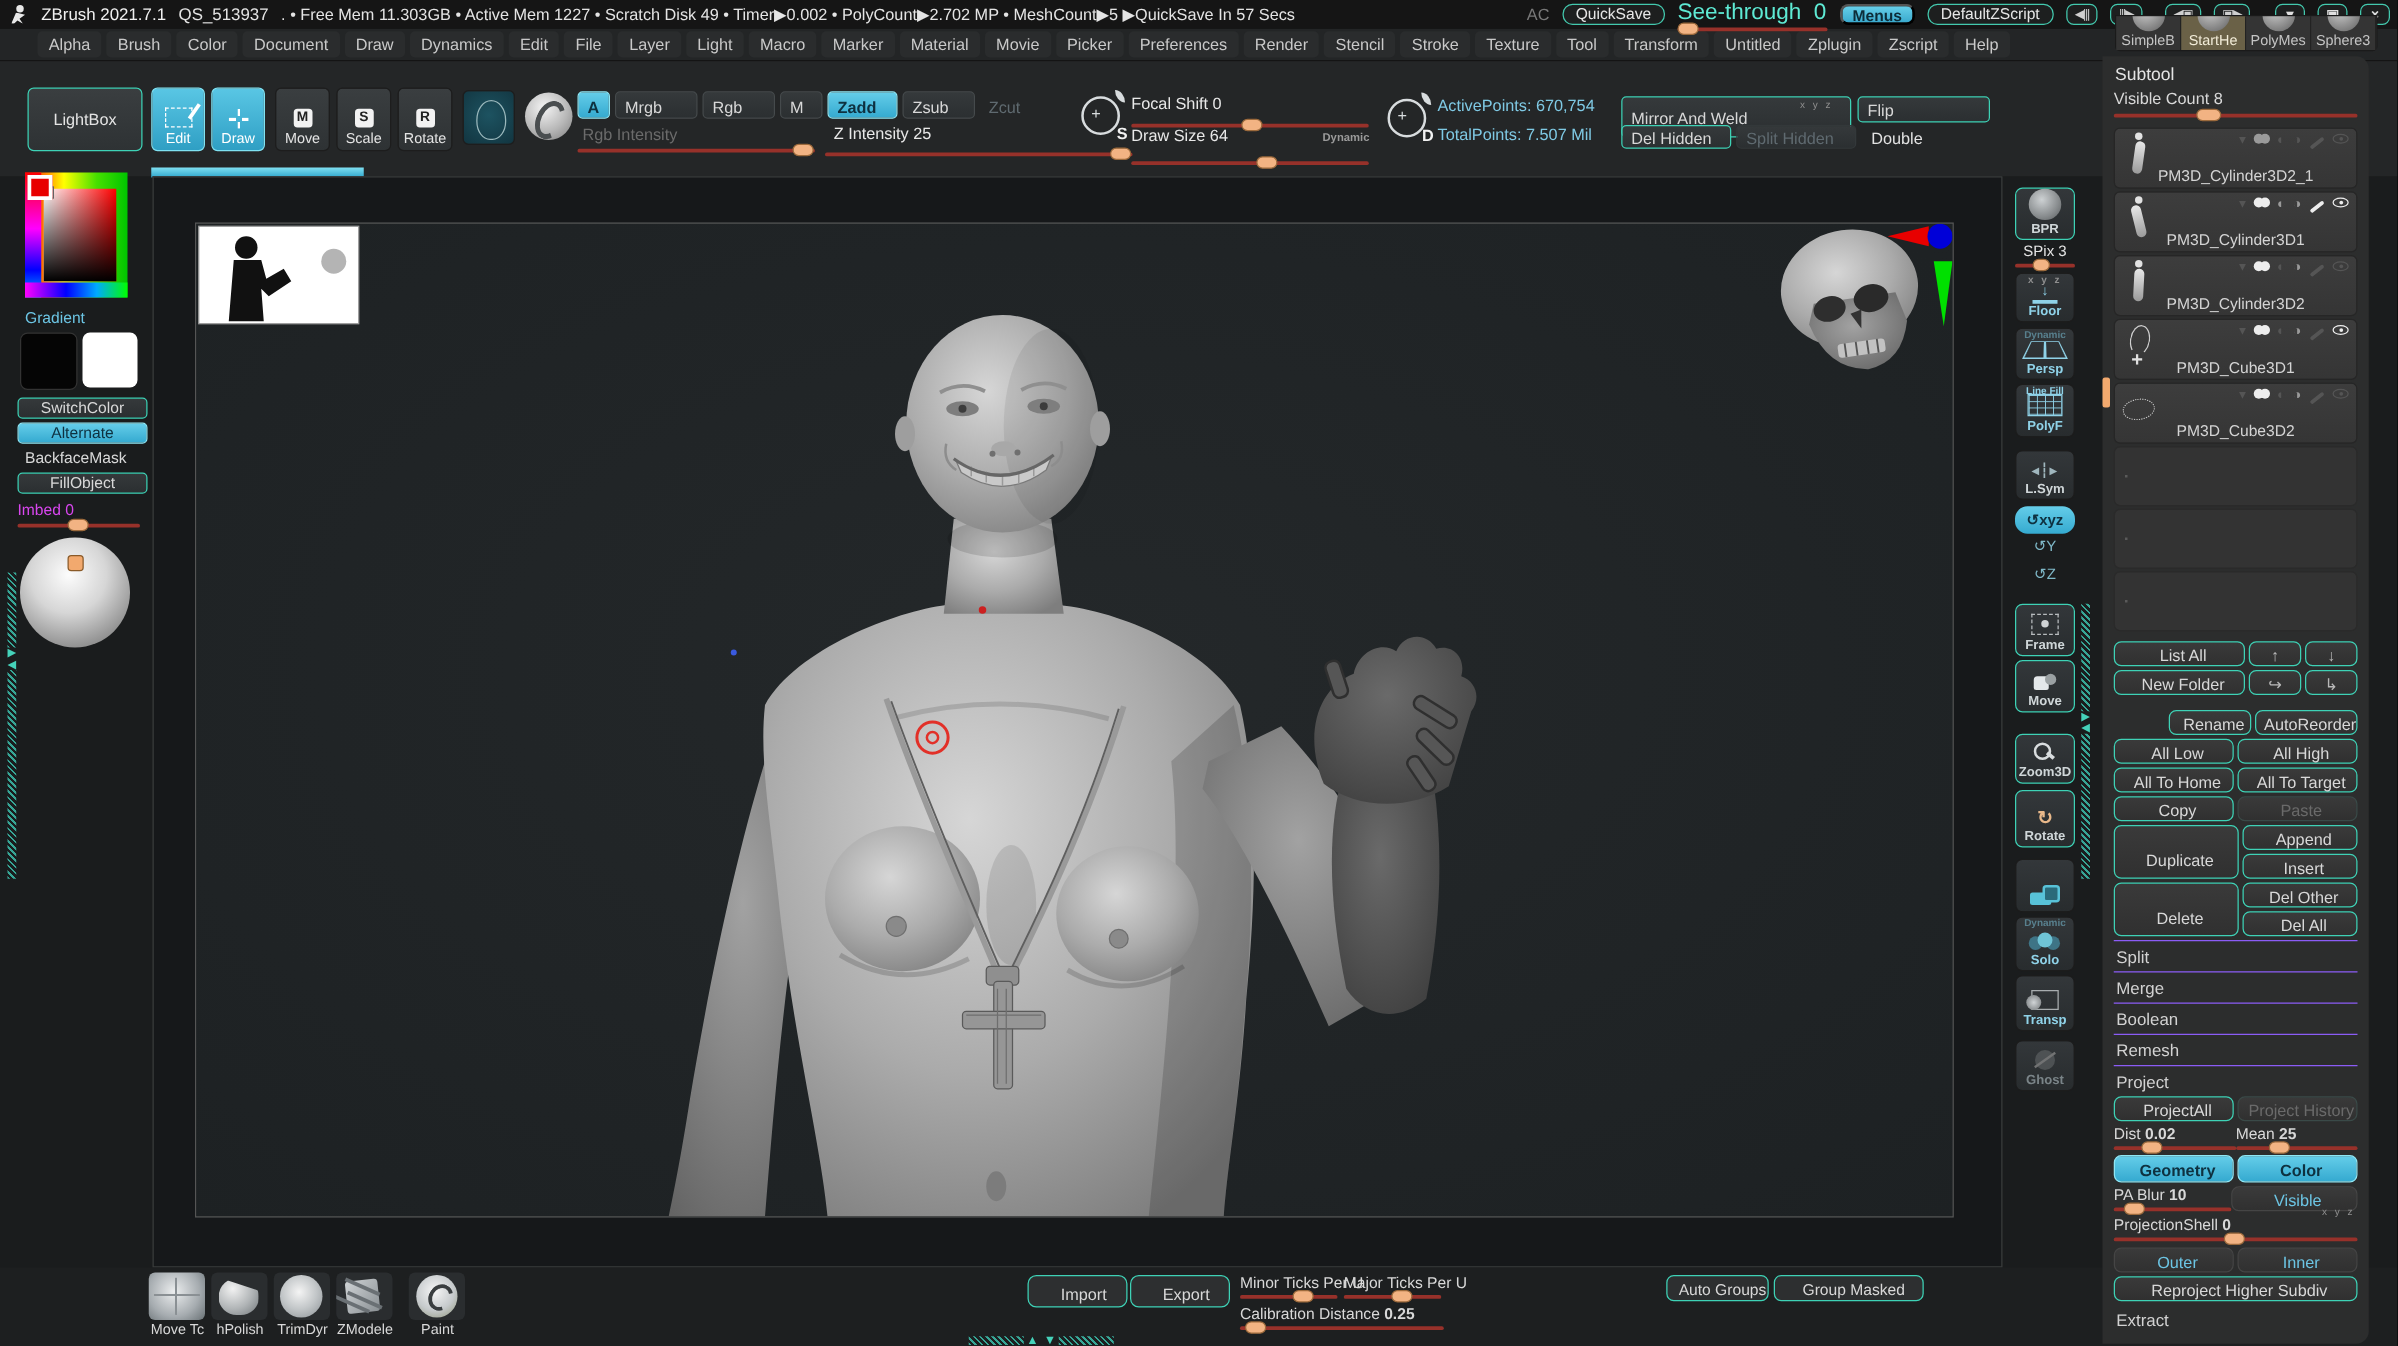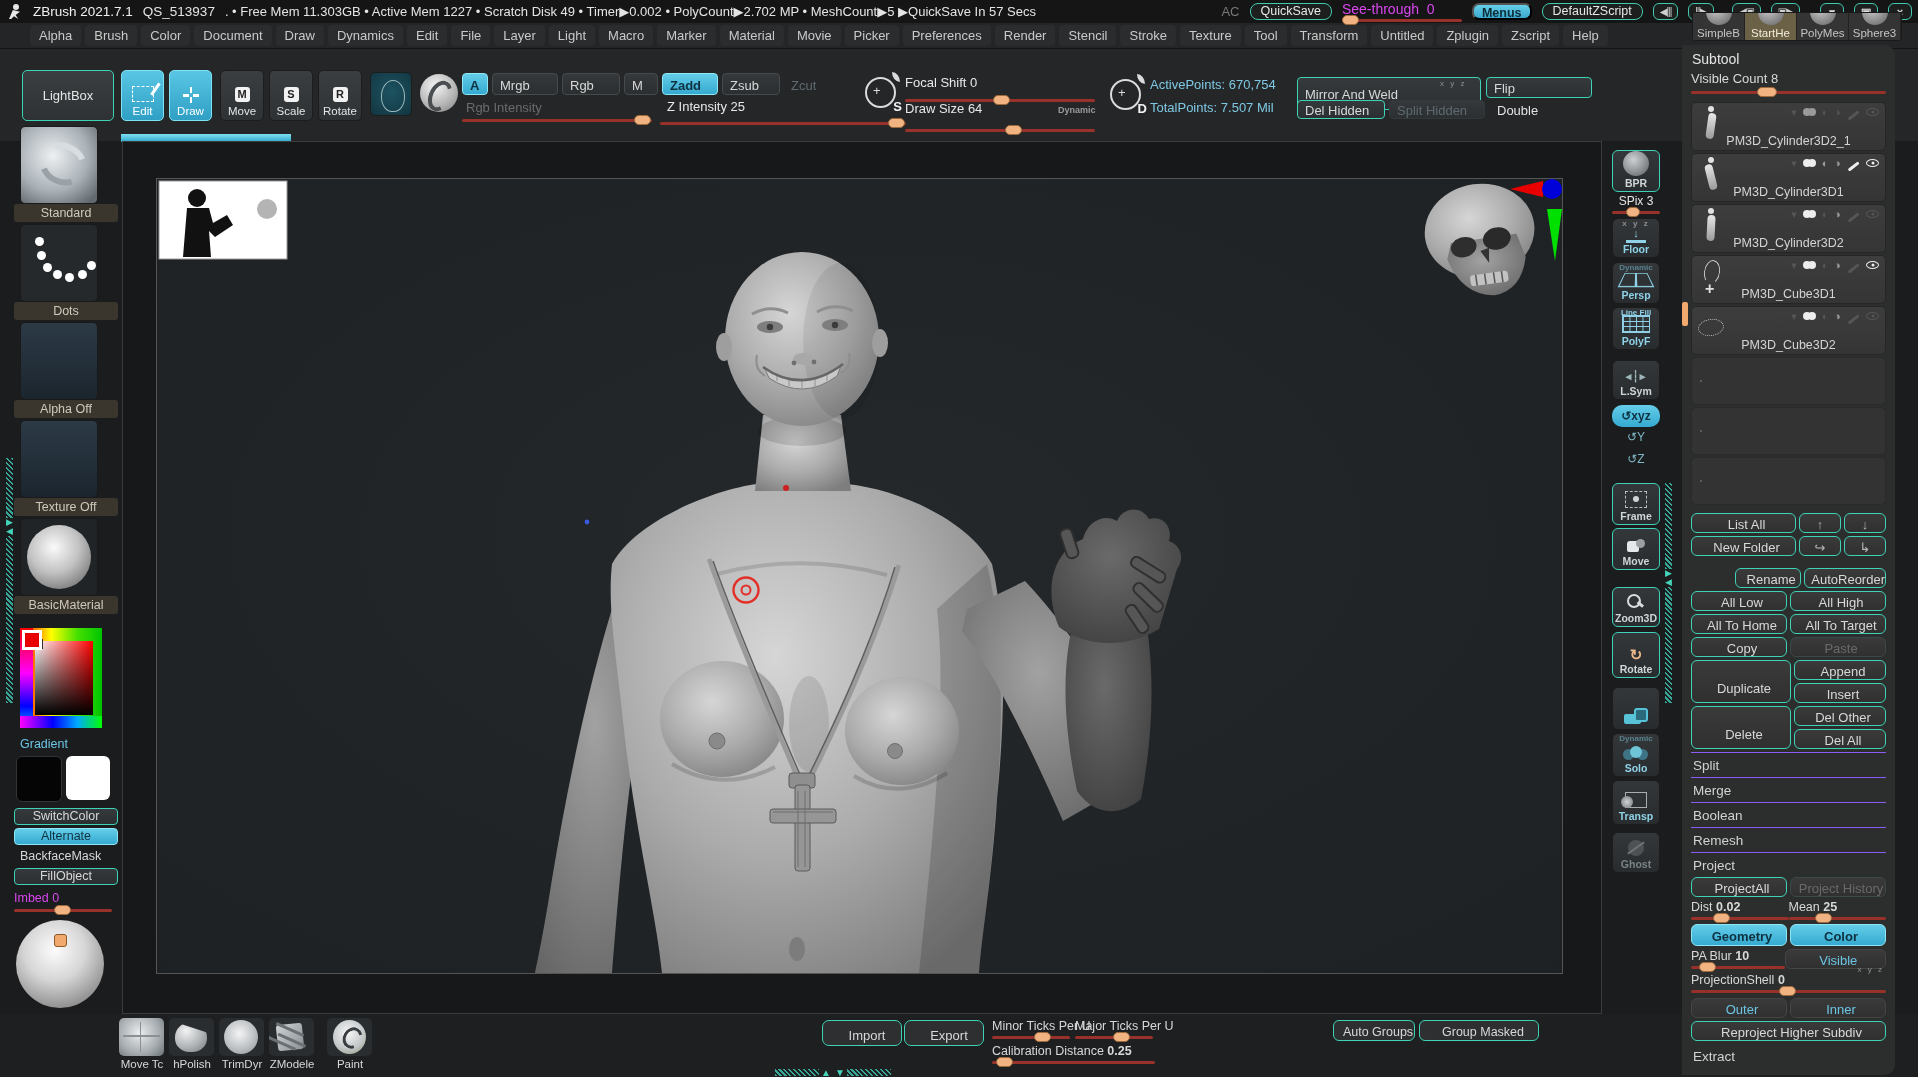--- a/index.html
+++ b/index.html
@@ -17,21 +17,21 @@
   .t-app{color:#f0f0f0;font-size:13.5px;}
   .t-session{color:#e4e4e4;font-size:13.5px;}
   .t-stats{color:#e4e4e4;font-size:13px;}
   .t-ac{color:#787878;margin-left:auto;}
   .tb-btn{height:17px;line-height:15px;padding:0 10px;border:1px solid #43c9ae;border-radius:8px;
           background:#1d1f1f;color:#e6e6e6;font-size:12.5px;}
   .tb-btn.sq{padding:0 6px;border-radius:6px;font-size:10px;letter-spacing:-1px;color:#cfcfcf;}
   .tb-menus{height:17px;line-height:16px;padding:0 8px;border-radius:7px;background:linear-gradient(#66cfe9,#39a9cd);
             color:#0d2c38;font-weight:bold;font-size:12.5px;}
   .seethrough{display:flex;flex-direction:column;width:120px;}
-  .seethrough .lbl{font-size:14px;color:#d946ef;}
+  .seethrough .lbl{font-size:18px;color:#5eead4;}
   .slider{position:relative;height:3px;background:#97312a;border-radius:2px;}
   .slider .handle{position:absolute;top:-4px;width:17px;height:10px;background:#f2b383;border:1px solid #9c6a3c;border-radius:5px;box-sizing:border-box;}
   .winbtn{width:24px;height:17px;border:1px solid #43c9ae;border-radius:6px;background:#1d1f1f;
           color:#e0e0e0;font-size:11px;line-height:15px;text-align:center;font-weight:bold;}
 
   
   .menubar{position:absolute;left:0;top:23px;width:1918px;height:26px;background:#232526;
            display:flex;align-items:center;gap:4px;padding-left:30px;box-sizing:border-box;border-bottom:1px solid #141414;}
   .menu-item{padding:3px 9px;color:#c9c9c9;font-size:13px;border-radius:4px;background:#2a2c2d;}
 
@@ -389,47 +389,20 @@
     <button class="tbtn" style="left:1297px;top:28px;width:184px;height:33px;border-color:#3ed2b6;">Mirror And Weld</button>
     <span class="microxyz" style="left:1440px;top:30px;">x y z</span>
     <button class="tbtn" style="left:1486px;top:28px;width:106px;height:21px;border-color:#3ed2b6;">Flip</button>
     <button class="tbtn" style="left:1297px;top:51px;width:88px;height:19px;border-color:#3ed2b6;">Del Hidden</button>
     <button class="tbtn dis" style="left:1389px;top:51px;width:96px;height:19px;">Split Hidden</button>
     <button class="tbtn" style="left:1490px;top:51px;width:74px;height:19px;border:none;background:none;color:#e2e2e2;">Double</button>
   </div>
   <div class="cyan-strip"></div>
 
   <div class="leftshelf">
-    <div>
-
-        <div class="ls-item">
-          <div class="ls-thumb t-brush"></div>
-          <div class="ls-label">Standard</div>
-        </div>
-
-        <div class="ls-item">
-          <div class="ls-thumb t-dots"></div>
-          <div class="ls-label">Dots</div>
-        </div>
-
-        <div class="ls-item">
-          <div class="ls-thumb t-alpha"></div>
-          <div class="ls-label">Alpha Off</div>
-        </div>
-
-        <div class="ls-item">
-          <div class="ls-thumb t-texture"></div>
-          <div class="ls-label">Texture Off</div>
-        </div>
-
-        <div class="ls-item">
-          <div class="ls-thumb t-material"></div>
-          <div class="ls-label">BasicMaterial</div>
-        </div>
-      </div>
     <div class="picker">
       <span class="hueL"></span>
       <span class="hueB"></span>
       <span class="sv"></span>
       <span class="svm"></span>
       <span class="cur"></span>
     </div>
     <button class="ls-btn plain" style="color:#6cc5e4;text-align:left;margin-top:8px;">Gradient</button>
     <div style="display:flex;gap:4px;margin:3px 0 3px 2px;">
       <span style="width:44px;height:44px;background:#050505;border-radius:6px;border:1px solid #333;"></span>

